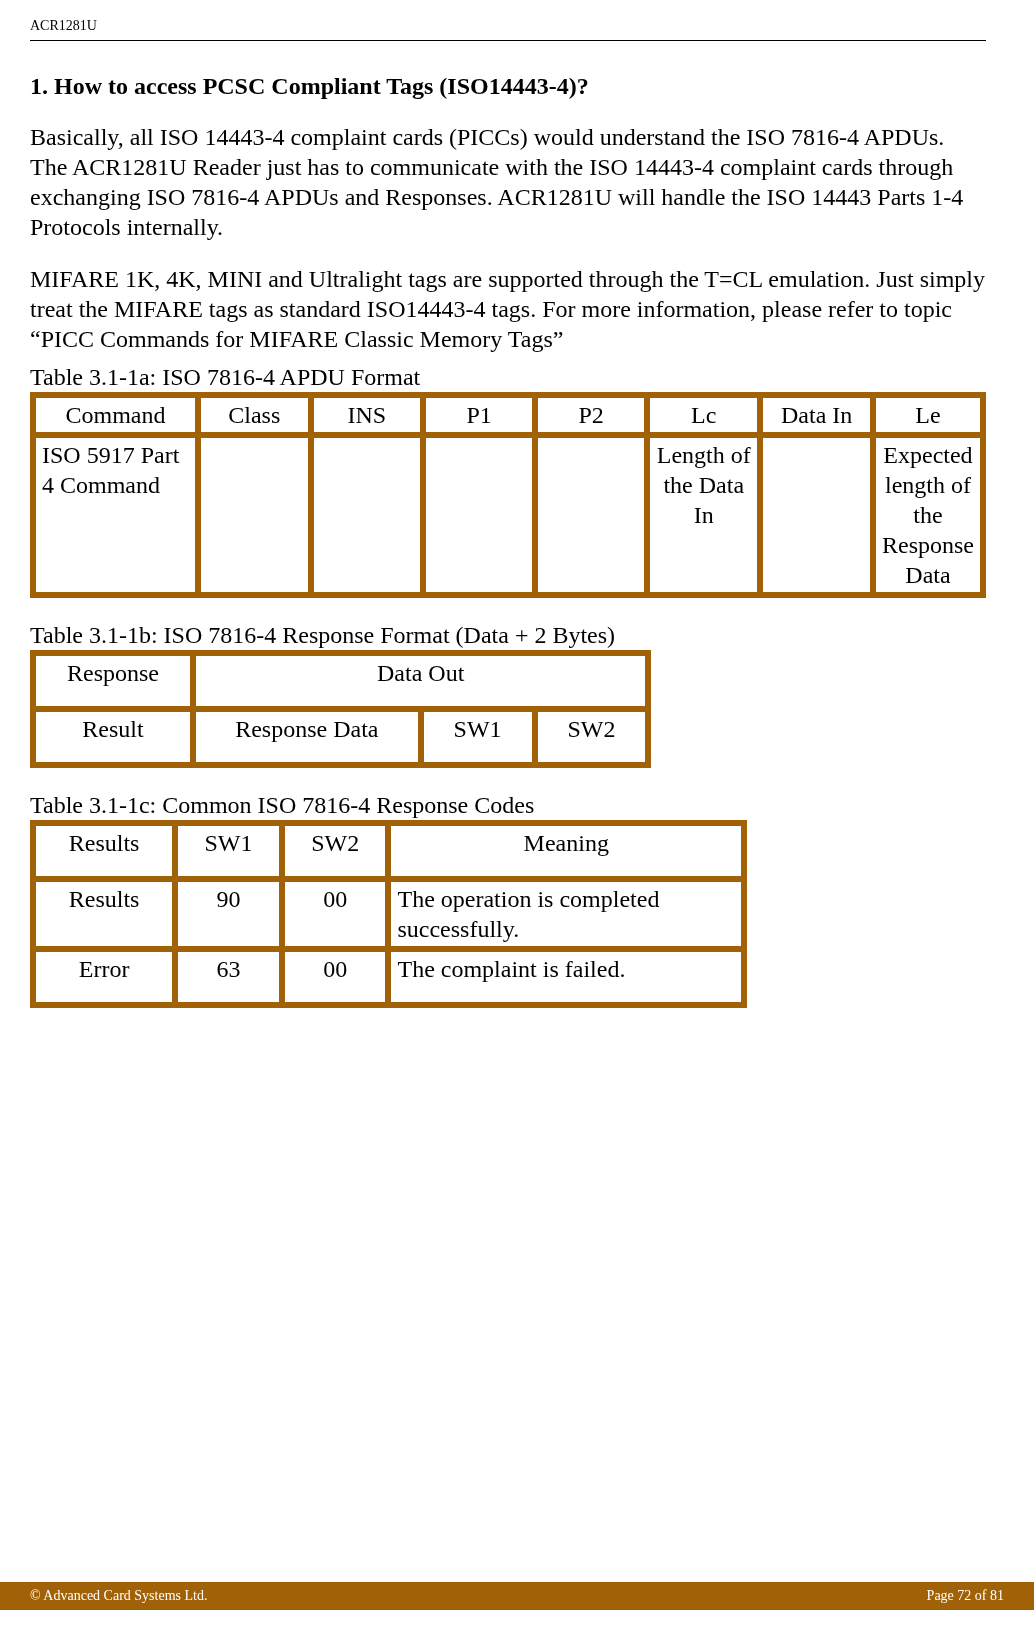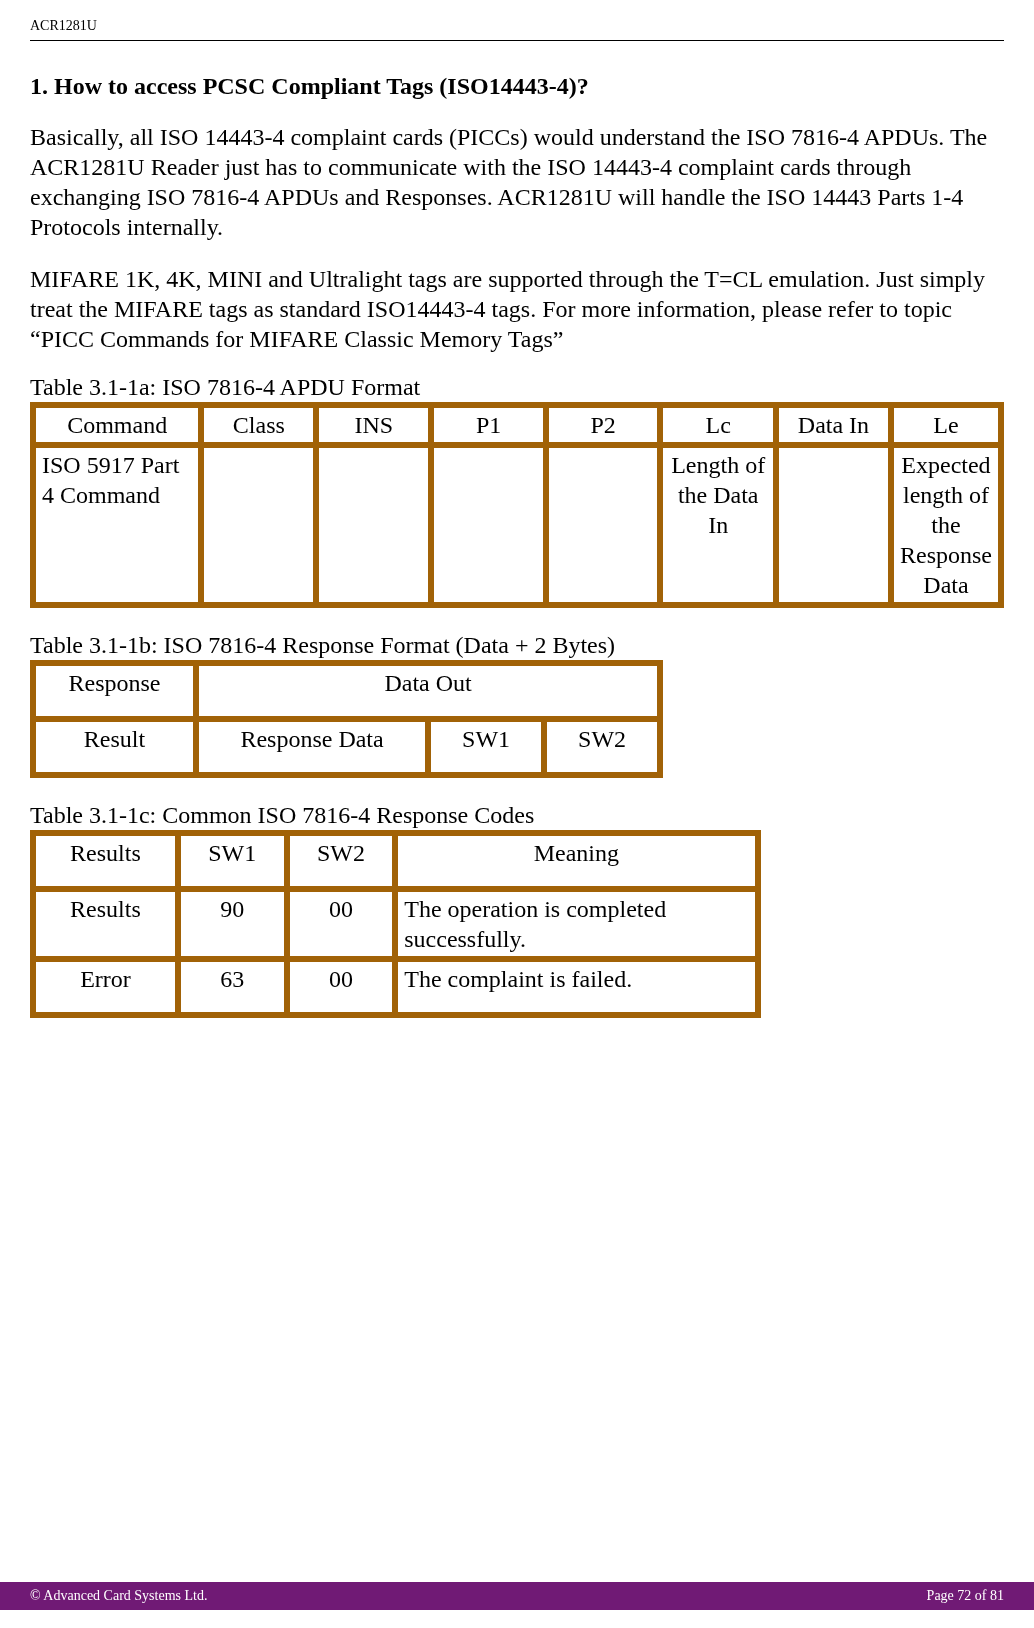--- a/index.html
+++ b/index.html
@@ -12,21 +12,21 @@
       background: #fff;
       width: 1034px;
       height: 1628px;
       position: relative;
       padding: 0;
     }
     .page {
       width: 100%;
       height: 100%;
       position: relative;
-      padding: 18px 30px 0 30px;
+      padding: 18px 48px 0 30px;
     }
     .doc-header {
       font-size: 14px;
       padding-bottom: 6px;
     }
     .header-rule {
       border: none;
       border-top: 1px solid #000;
       margin-bottom: 32px;
     }
@@ -34,21 +34,21 @@
       font-size: 24px;
       font-weight: bold;
       margin-bottom: 22px;
     }
     .para {
       font-size: 24px;
       line-height: 1.25;
       margin-bottom: 22px;
     }
     .para:last-of-type {
-      margin-bottom: 18px;
+      margin-bottom: 8px;
     }
     .table-caption {
       font-size: 24px;
       line-height: 1.25;
       margin-top: 4px;
       margin-bottom: 0;
     }
     table {
       border-collapse: collapse;
       font-size: 24px;
@@ -90,21 +90,21 @@
     .table-c td.c1 { width: 15%; }
     .table-c td.c2 { width: 15%; }
     .table-c td.c3 { width: 50%; }
     .table-c tr.h td { height: 56px; }
     
     .footer {
       position: absolute;
       bottom: 18px;
       left: 0;
       right: 0;
-      background: #701a75;
+      background: #a16207;
       color: #fff;
       padding: 6px 30px 6px 30px;
       font-size: 14px;
       display: flex;
       justify-content: space-between;
     }
   </style>
 </head>
 <body>
 

